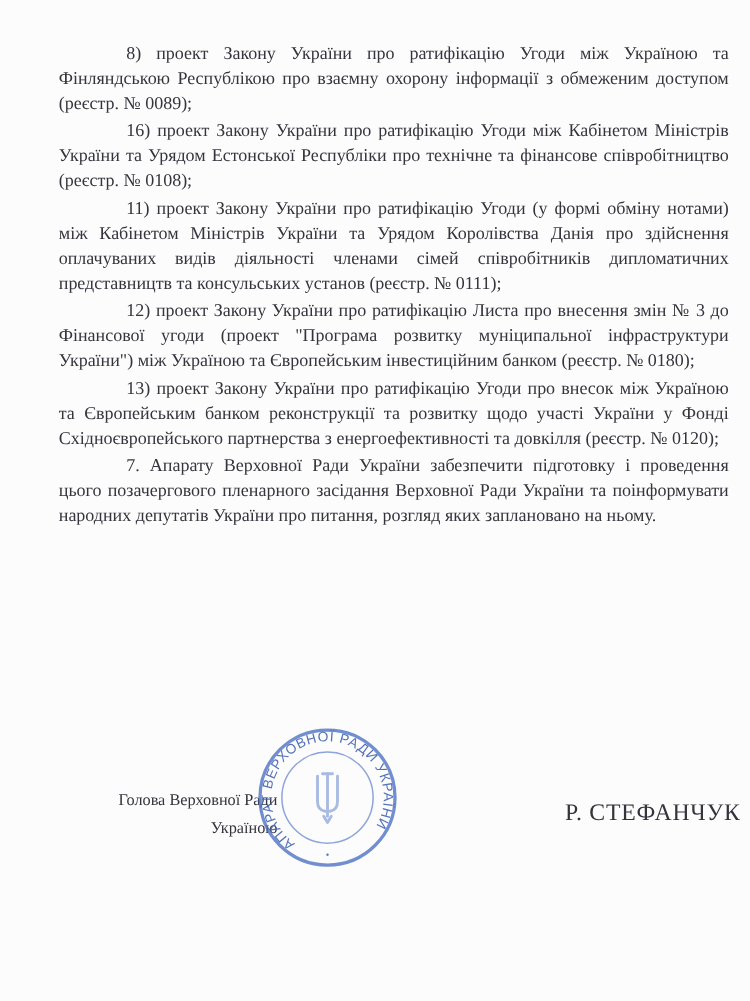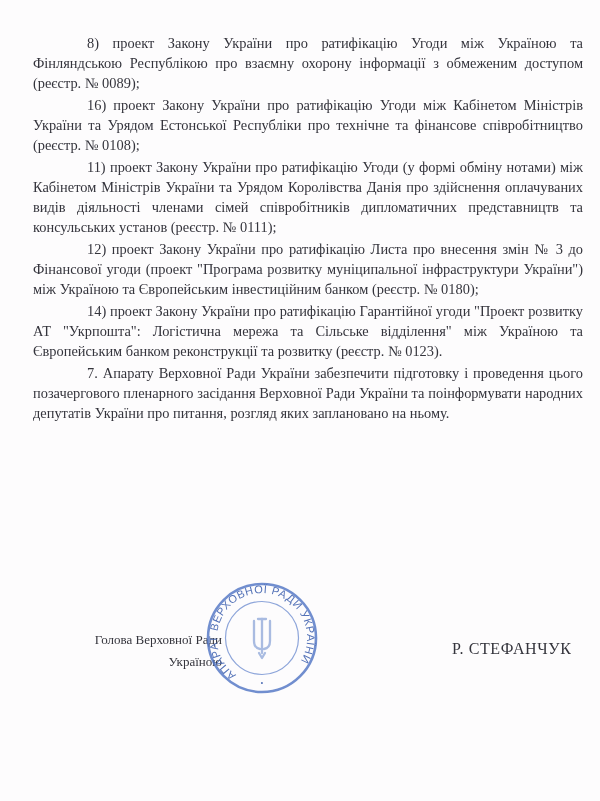--- a/index.html
+++ b/index.html
@@ -7,21 +7,21 @@
     position: relative;
     width: 600px;
     height: 801px;
     margin: 0 auto;
     background: #fdfcfd;
     font-family: "Liberation Serif", serif;
     color: #34343c;
     overflow: hidden;
   }
   .body-text {
-    padding: 33px 17px 0 33px;
+    padding: 33px 17px 0 47px;
     font-size: 14.4px;
     line-height: 20px;
     text-align: justify;
   }
   .body-text p {
     margin: 0 0 2px 0;
     text-indent: 54px;
   }
   .sig-role {
     position: absolute;
@@ -29,21 +29,21 @@
     top: 629px;
     width: 170px;
     text-align: right;
     font-size: 13px;
     line-height: 22px;
   }
   .sig-name {
     position: absolute;
     left: 452px;
     top: 640px;
-    font-size: 16px;
+    font-size: 19px;
     letter-spacing: 0.6px;
     white-space: nowrap;
   }
   .stamp {
     position: absolute;
     left: 204px;
     top: 580px;
     width: 116px;
     height: 116px;
     opacity: 0.92;
@@ -53,21 +53,21 @@
 </head>
 <body>
 
 <div class="page">
 
   <div class="body-text">
     <p>8) проект Закону України про ратифікацію Угоди між Україною та Фінляндською Республікою про взаємну охорону інформації з обмеженим доступом (реєстр. № 0089);</p>
     <p>16) проект Закону України про ратифікацію Угоди між Кабінетом Міністрів України та Урядом Естонської Республіки про технічне та фінансове співробітництво (реєстр. № 0108);</p>
     <p>11) проект Закону України про ратифікацію Угоди (у формі обміну нотами) між Кабінетом Міністрів України та Урядом Королівства Данія про здійснення оплачуваних видів діяльності членами сімей співробітників дипломатичних представництв та консульських установ (реєстр. № 0111);</p>
     <p>12) проект Закону України про ратифікацію Листа про внесення змін № 3 до Фінансової угоди (проект "Програма розвитку муніципальної інфраструктури України") між Україною та Європейським інвестиційним банком (реєстр. № 0180);</p>
-    <p>14) проект Закону України про ратифікацію Гарантійної угоди "Проект розвитку АТ "Укрпошта": Логістична мережа та Сільське відділення" між Україною та Європейським банком реконструкції та розвитку (реєстр. № 0123).</p>
+    <p>13) проект Закону України про ратифікацію Угоди про внесок між Україною та Європейським банком реконструкції та розвитку щодо участі України у Фонді Східноєвропейського партнерства з енергоефективності та довкілля (реєстр. № 0120);</p>
     <p>7. Апарату Верховної Ради України забезпечити підготовку і проведення цього позачергового пленарного засідання Верховної Ради України та поінформувати народних депутатів України про питання, розгляд яких заплановано на ньому.</p>
   </div>
 
   <div class="sig-role">
     <div>Голова Верховної Ради</div>
     <div>Україною</div>
   </div>
 
   <div class="sig-name">Р. СТЕФАНЧУК</div>
 

